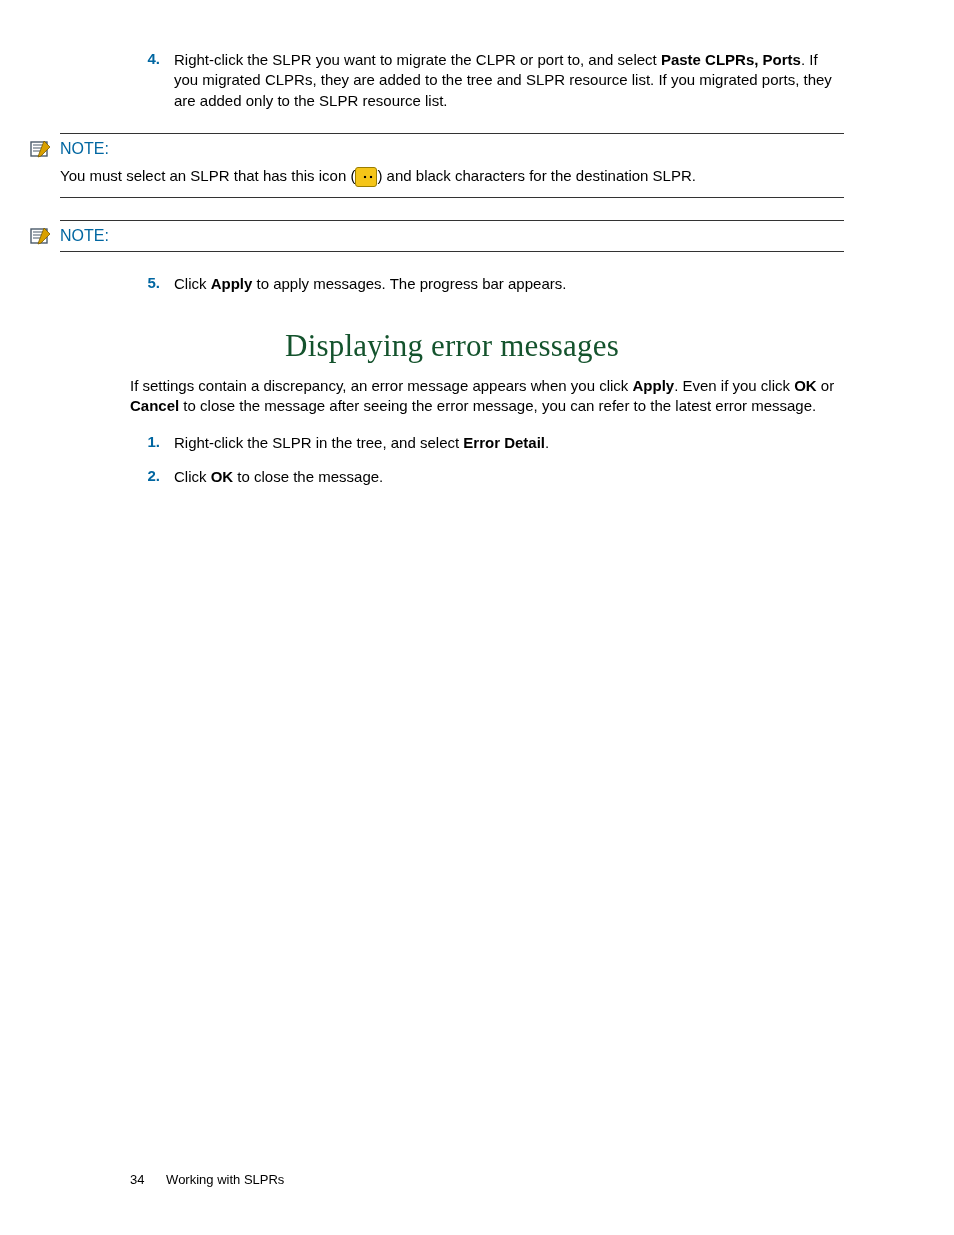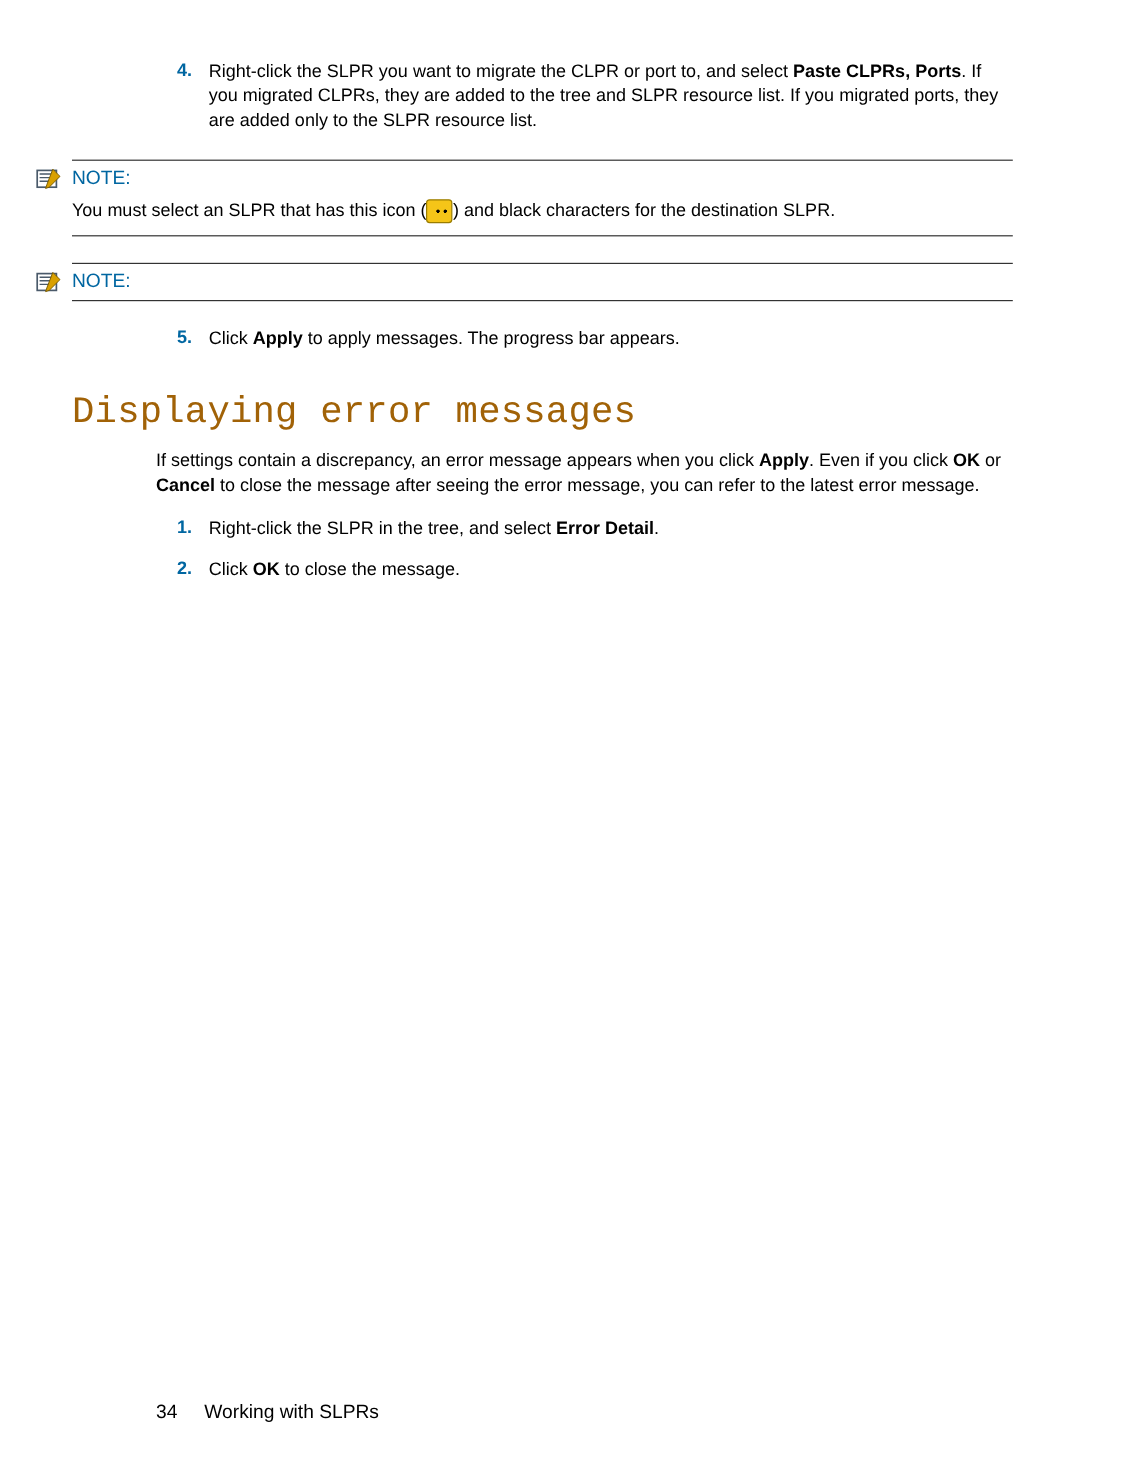--- a/index.html
+++ b/index.html
@@ -69,36 +69,37 @@
     position: relative;
   }
   .inline-icon::after{
     content:"";
     position:absolute; left:3px; top:3px; right:3px; bottom:3px;
     background: radial-gradient(circle at 6px 6px,#000 1.2px,transparent 1.6px),
                 radial-gradient(circle at 12px 6px,#000 1.2px,transparent 1.6px);
     border-radius:2px;
   }
   .h1 {
-    color: #a16207;
+    color: #14532d;
     font-size: 31px;
     font-weight: normal;
     margin: 34px 0 12px 0;
-    font-family: Liberation Mono, monospace;
+    font-family: Liberation Serif, serif;
     letter-spacing: 0.2px;
+    text-align: center;
   }
   .para {
     line-height: 1.35;
     margin-bottom: 16px;
   }
   .footer {
     position: absolute;
     bottom: 48px;
     left: 130px;
-    font-size: 16px;
+    font-size: 13px;
   }
   .pg { margin-right: 18px; }
   .b { font-weight: bold; }
   .note-icon svg { display:block; }
 </style>
 </head>
 <body>
 
 <div class="page">
 

